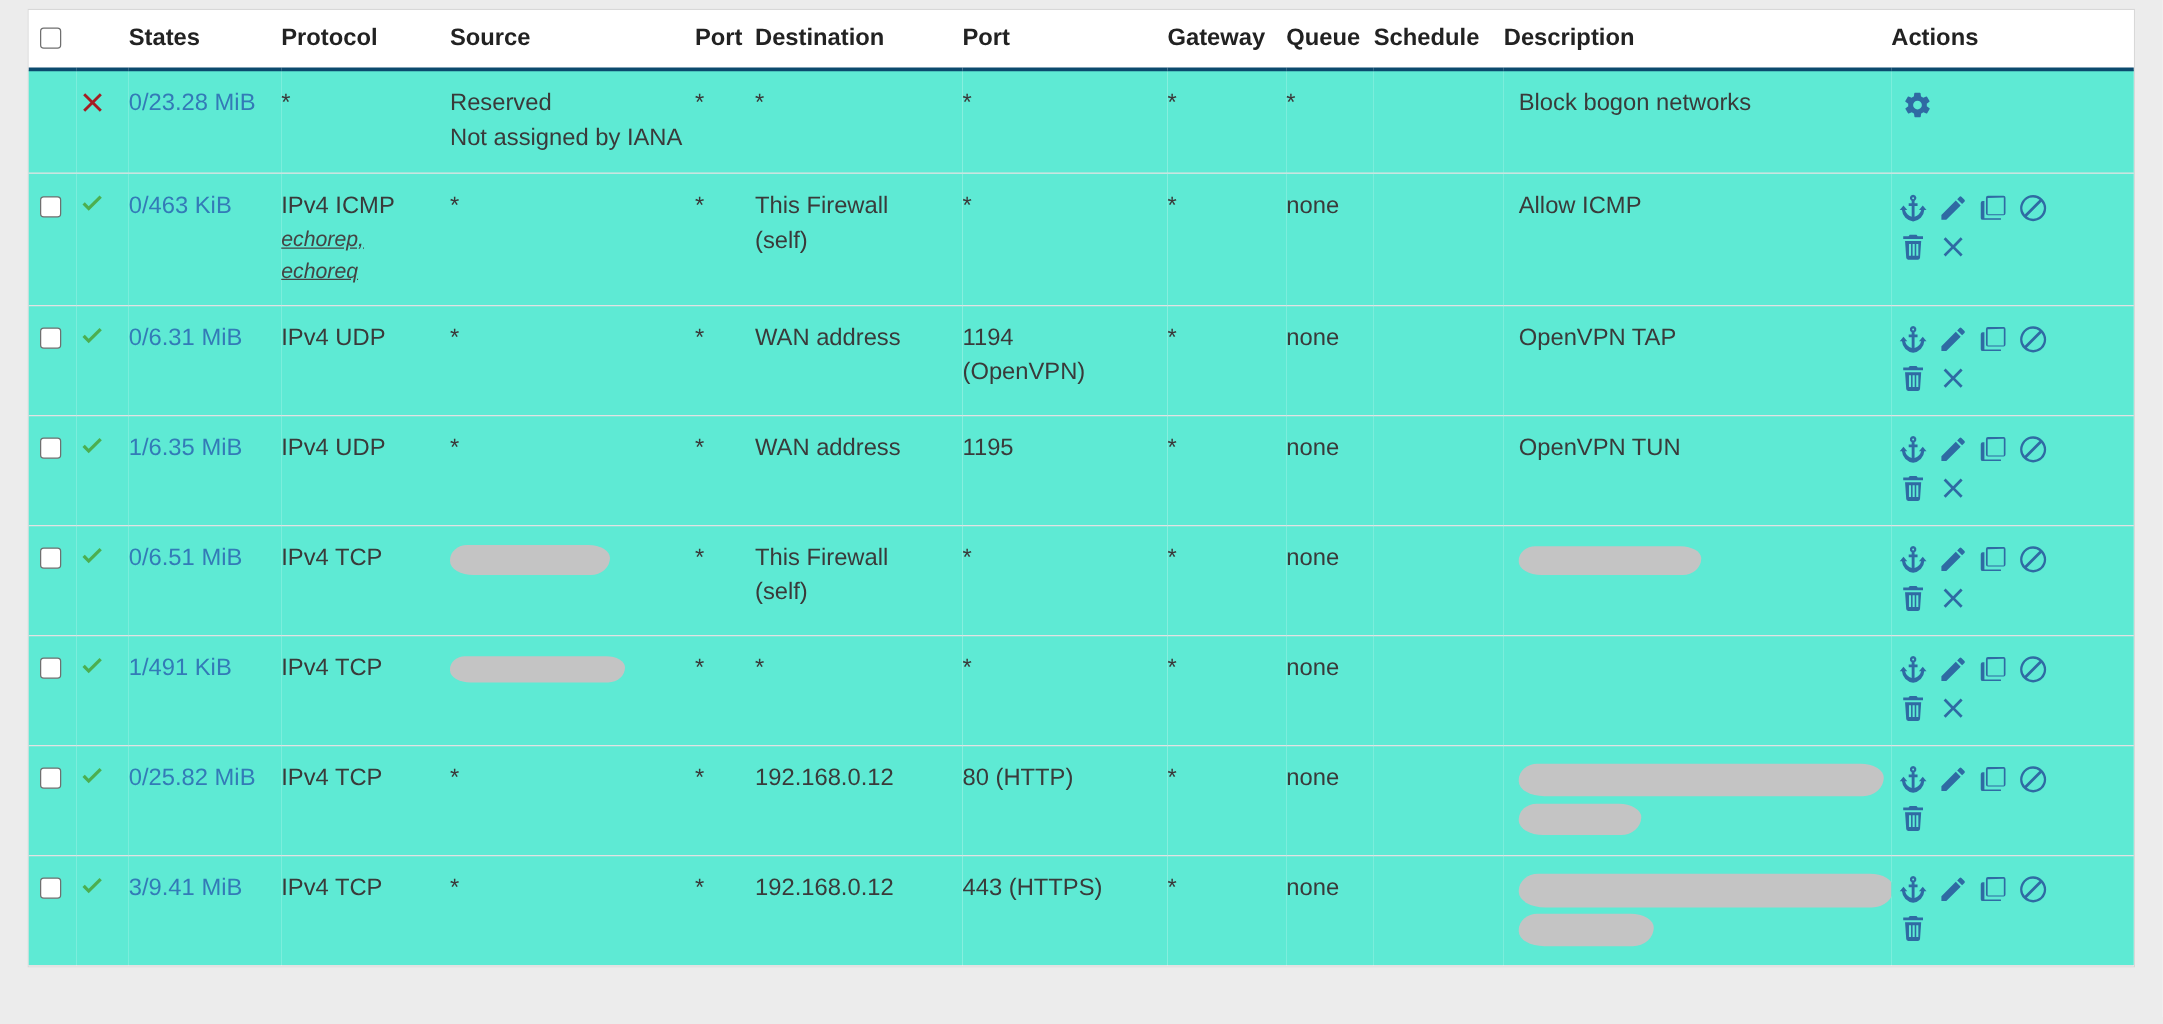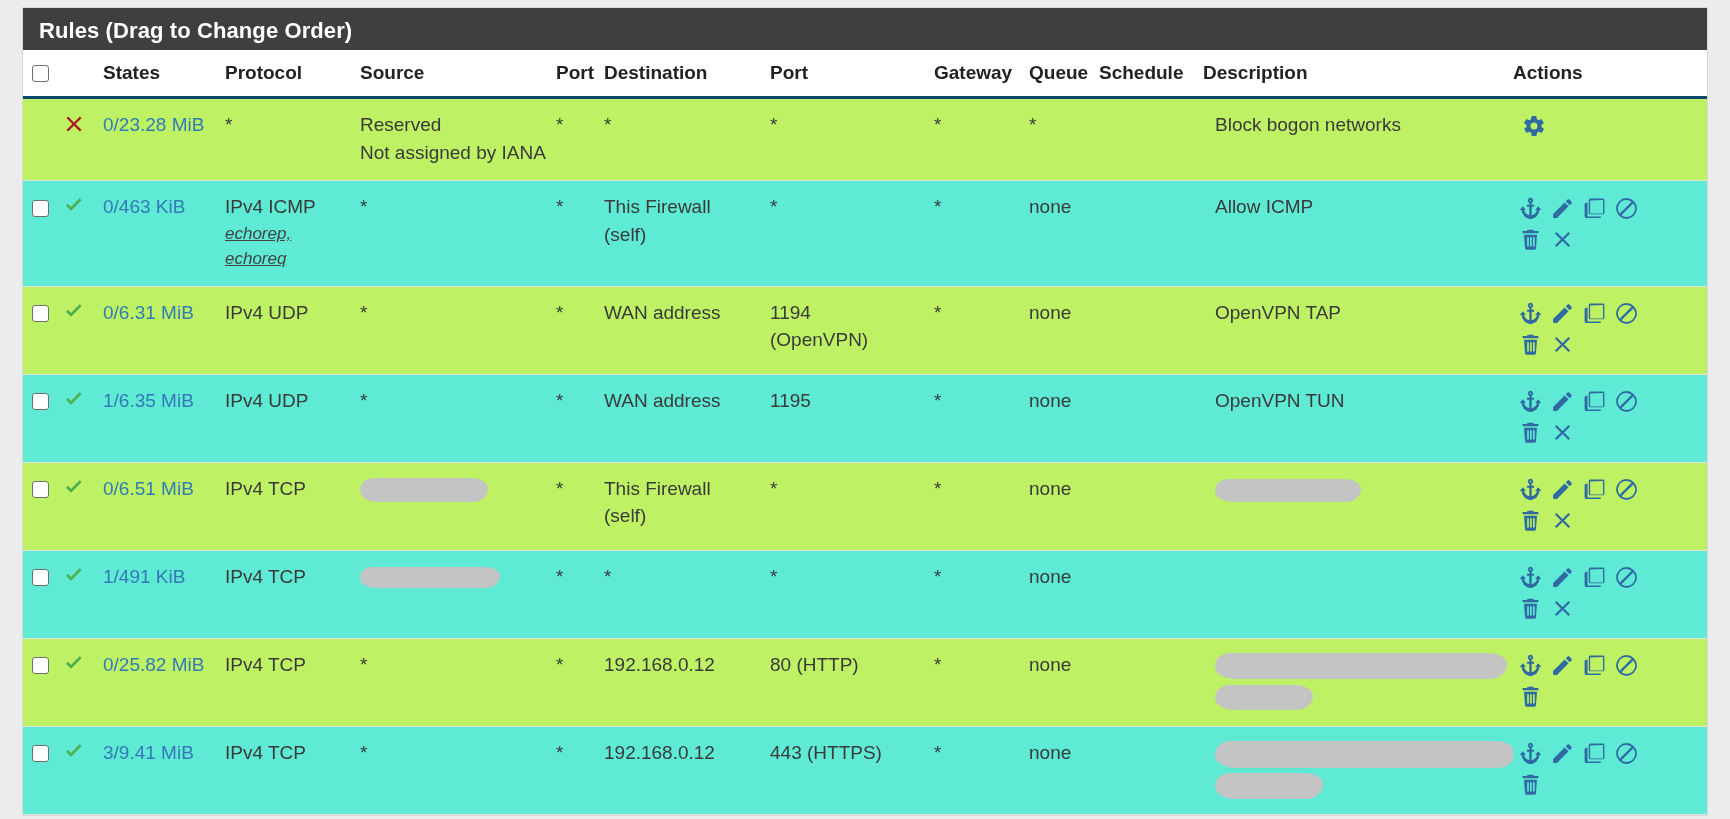--- a/index.html
+++ b/index.html
@@ -51,21 +51,21 @@
     border-bottom: 3px solid #0c4a6e;
     background: #ffffff;
     vertical-align: middle;
   }
   table.rules tbody td {
     padding: 12px 0 14px 0;
     vertical-align: top;
     border-bottom: 1px solid #e2e2e2;
     line-height: 1.45;
   }
-  tr.stripe > td { background: #bef264; }
+  tr.stripe > td { background: #5eead4; }
   tr.plain  > td { background: #5eead4; }
 
   
   col.c-check { width: 38px; }
   col.c-act   { width: 42px; }
   col.c-states{ width: 122px; }
   col.c-proto { width: 135px; }
   col.c-src   { width: 196px; }
   col.c-sport { width: 48px; }
   col.c-dst   { width: 166px; }
@@ -131,21 +131,20 @@
   .d2 { width: 292px; height: 26px; margin-top: 2px; }
   .d2b{ width: 98px;  height: 25px; margin-top: 6px; }
   .d3 { width: 300px; height: 27px; margin-top: 2px; }
   .d3b{ width: 108px; height: 26px; margin-top: 5px; }
 </style>
 </head>
 <body>
 
 <div id="page">
   <div class="panel">
-    <div class="panel-heading">Rules (Drag to Change Order)</div>
 
     <table class="rules">
       <colgroup>
         <col class="c-check">
           <col class="c-act">
           <col class="c-states">
           <col class="c-proto">
         <col class="c-src">
           <col class="c-sport">
           <col class="c-dst">

